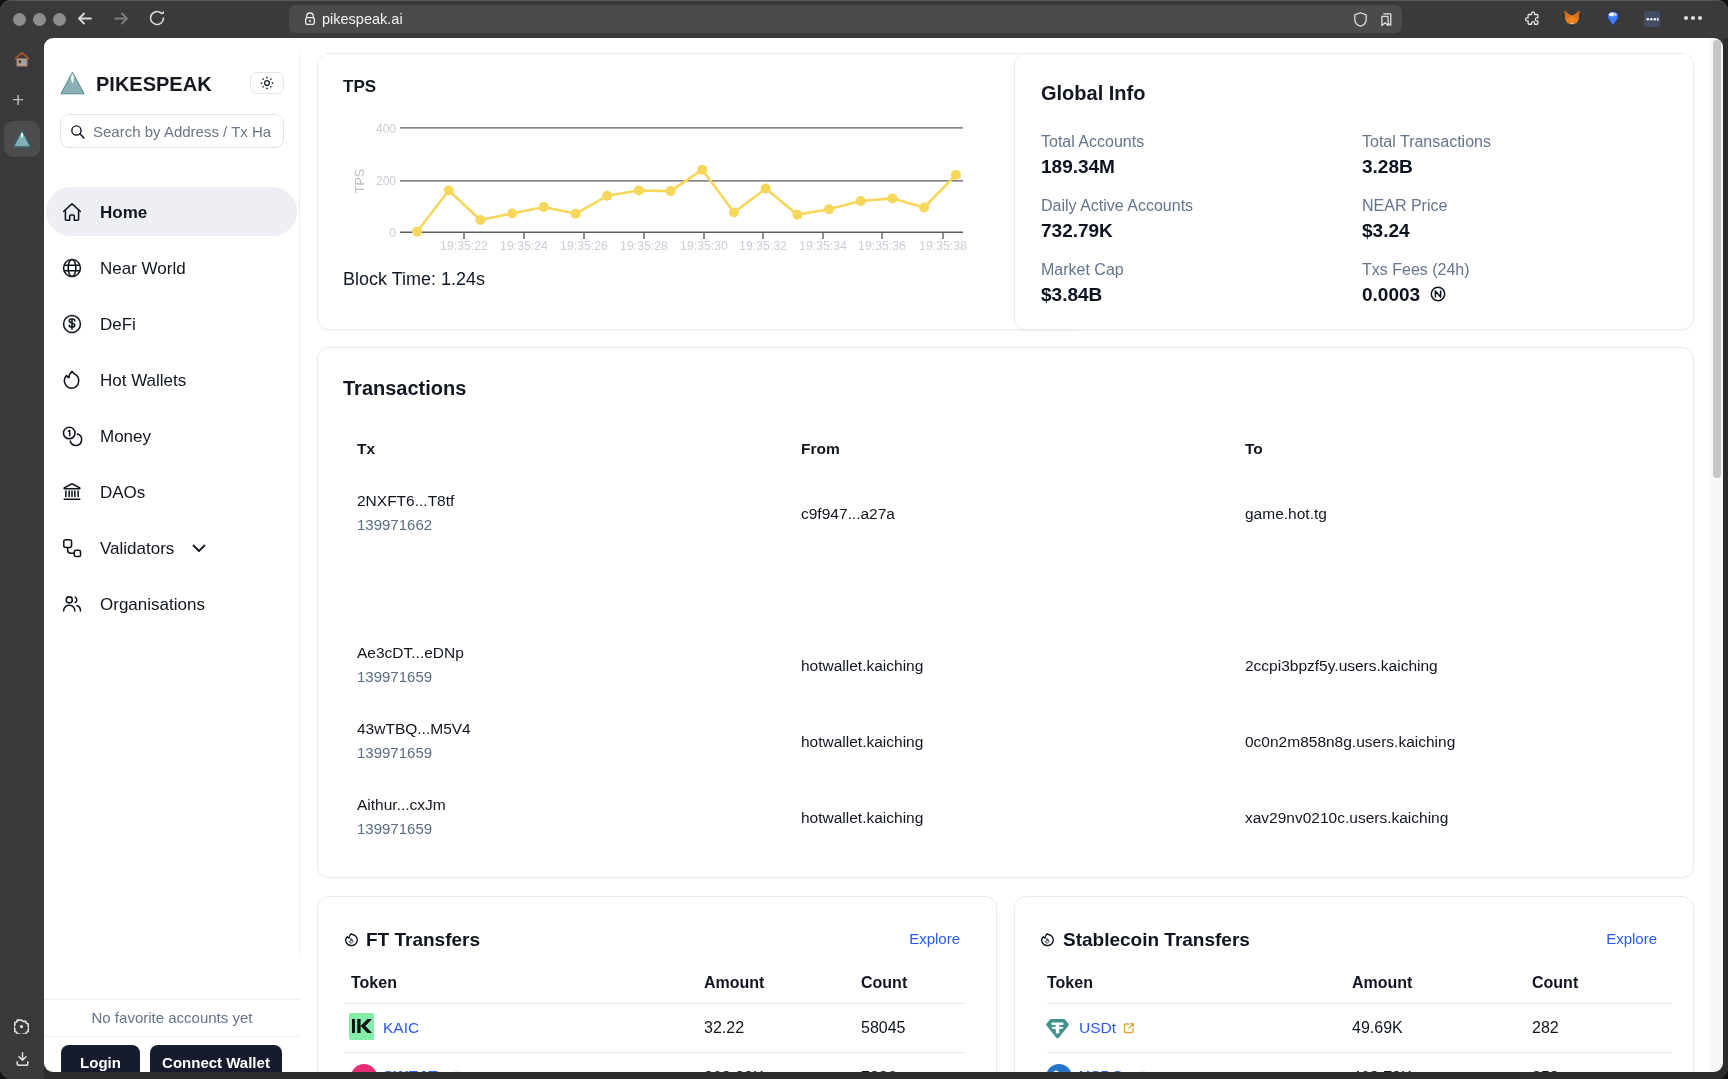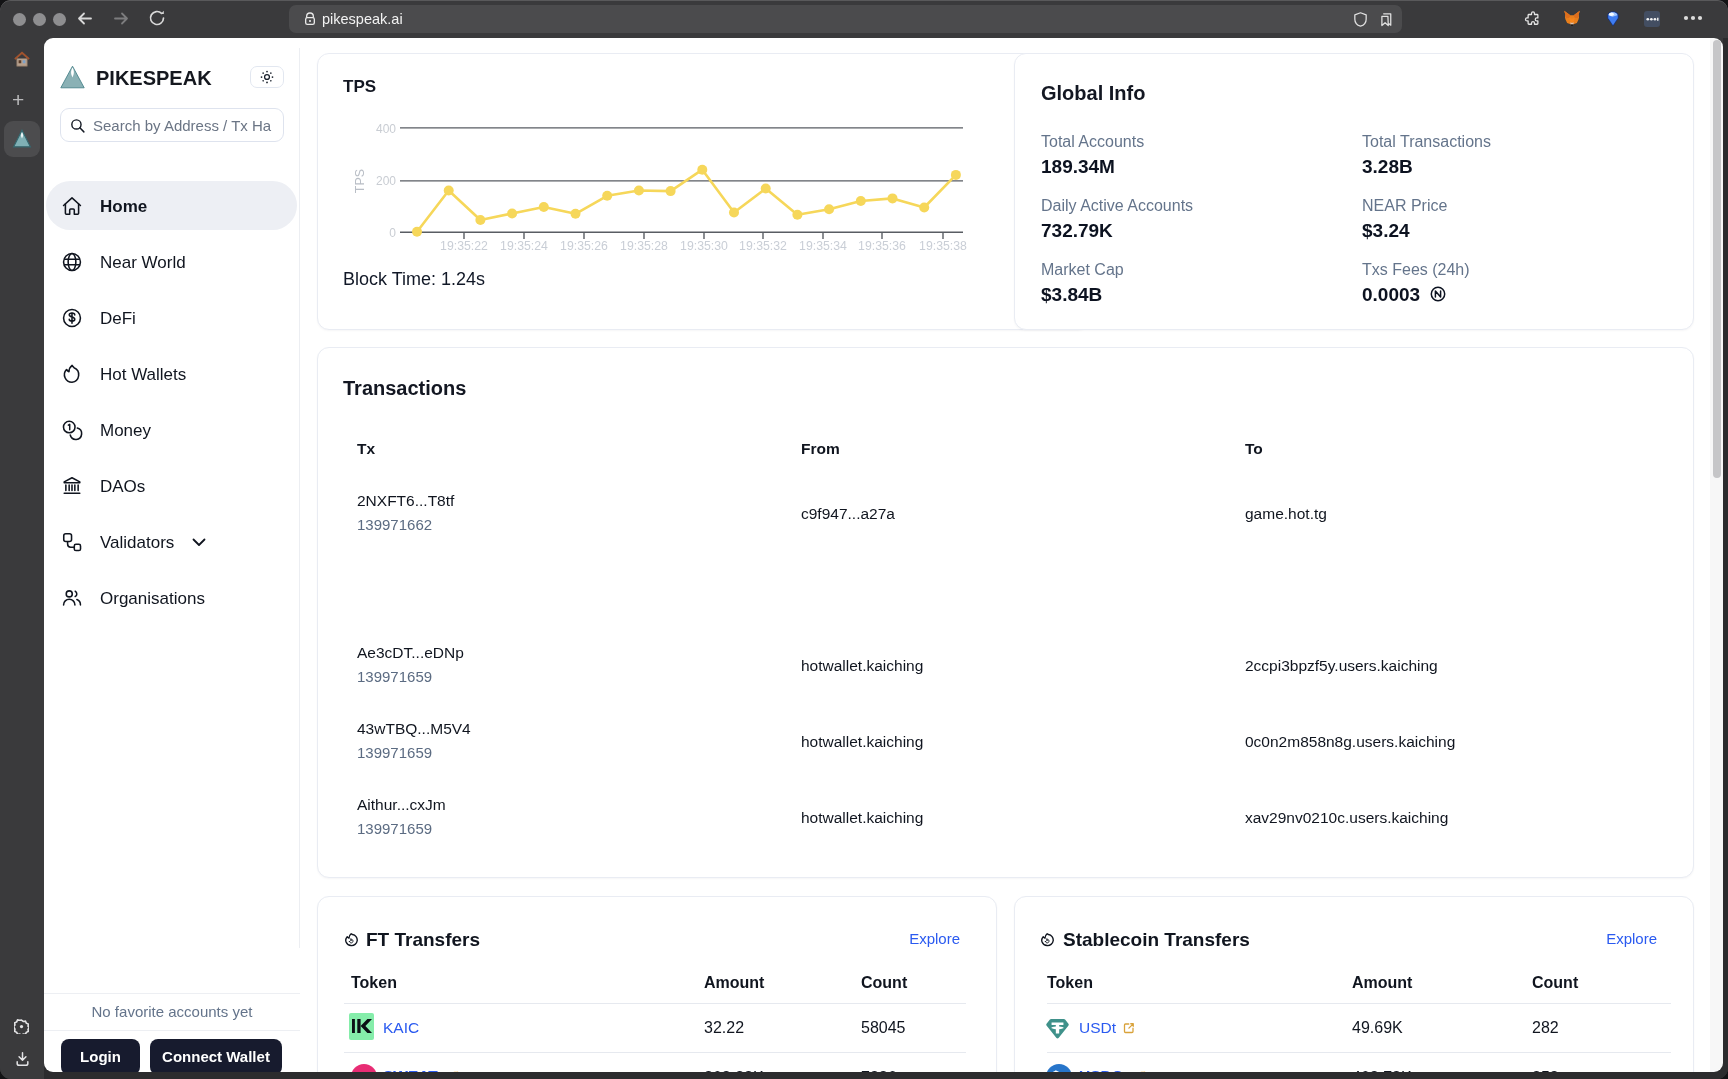--- a/index.html
+++ b/index.html
@@ -19,21 +19,21 @@
 #scrollbar { position:absolute; left:1666px; top:0; width:13px; height:1034px; background:#f7f7f7; }
 #scrollthumb { position:absolute; left:3px; top:2px; width:8px; height:438px; background:#c6c6c8; border-radius:4px; }
 #winback { position:absolute; left:44px; top:38px; width:1679px; height:1034px; background:linear-gradient(#39393b,#39393b 55%,#2c2c2e); }
 #tabbtn { position:absolute; left:4px; top:83px; width:36px; height:36px; border-radius:9px; background:#4c4c4e; }
 
 
 #win { position:absolute; left:44px; top:38px; width:1679px; height:1034px; border-radius:9px; overflow:hidden; }
 #content { position:absolute; left:0; top:0; width:1666px; height:1034px; background:#ffffff; overflow:hidden; }
 
 
-#sidebar { position:absolute; left:0; top:10px; width:256px; height:900px; background:#fff; border-right:1px solid #eceef2; }
+#sidebar { position:absolute; left:0; top:16px; width:256px; height:900px; background:#fff; border-right:1px solid #eceef2; }
 .navitem { position:absolute; left:2px; width:252px; height:50px; }
 .navitem .ic { position:absolute; left:15px; top:14px; }
 .navitem .lbl { position:absolute; left:54px; top:16px; font-size:17px; color:#10151f; }
 #home-pill { position:absolute; left:2px; top:133px; width:251px; height:49px; background:#edeff4; border-radius:25px; }
 
 
 #main { position:absolute; left:257px; top:0; width:1409px; height:1034px; background:#fff; }
 .card { position:absolute; background:#fff; border:1px solid #e9ecf3; border-radius:12px; box-shadow:0 1px 2px rgba(20,30,60,0.04); }
 .ctitle { font-weight:bold; font-size:20px; color:#131722; }
 .slate { color:#64748b; }

